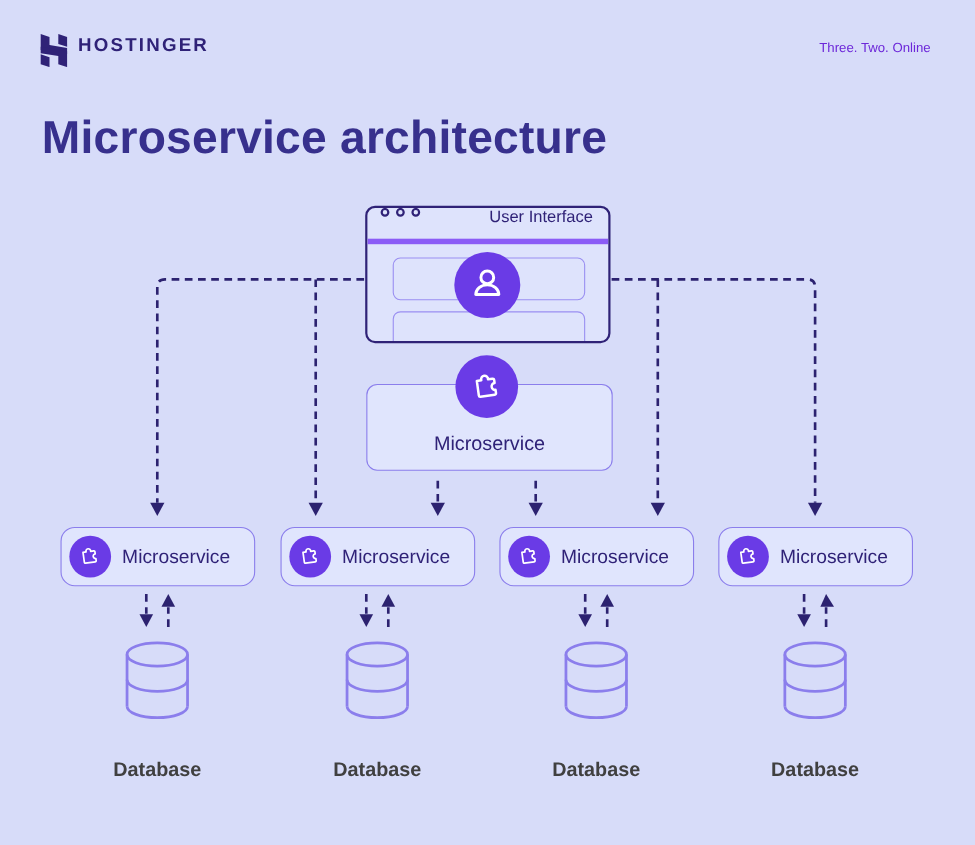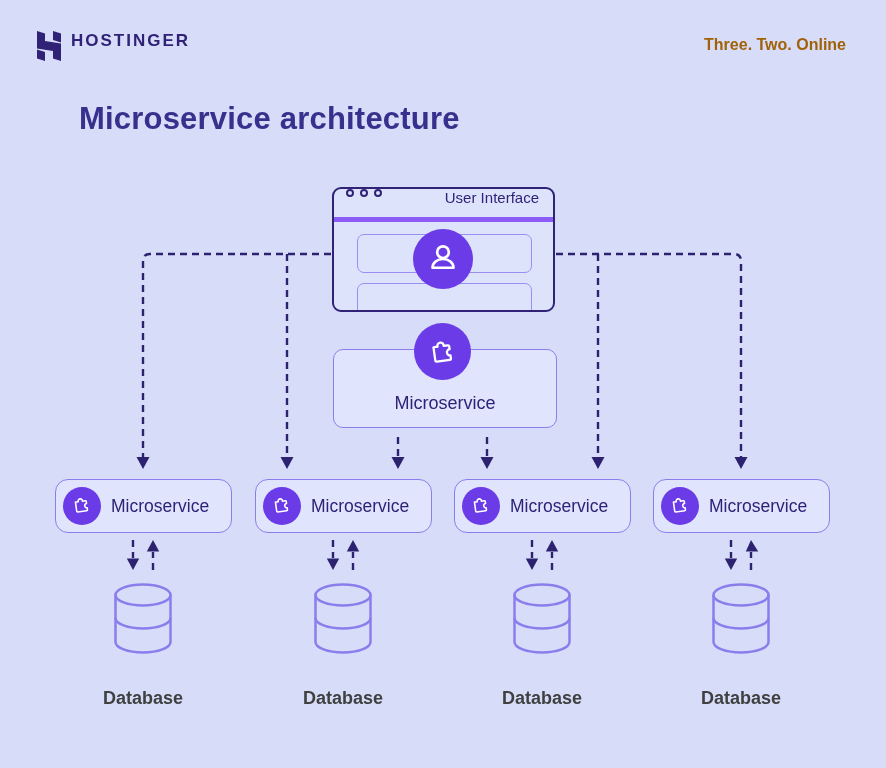--- a/index.html
+++ b/index.html
@@ -7,24 +7,24 @@
     width:886px;height:768px;position:relative;overflow:hidden;
     background:#d7dcf9;
     font-family:"Liberation Sans", sans-serif;
     color:#2f2277;
   }
   .abs{position:absolute;}
 
   
   .brand{left:36px;top:31px;display:flex;align-items:flex-start;gap:9px;}
   .brand-text{font-size:17px;font-weight:700;letter-spacing:2px;color:#2f2277;}
-  .tagline{top:36px;right:40px;font-size:16px;font-weight:700;color:#a16207;}
-
-  
-  .page-title{left:38px;top:101px;font-size:31px;font-weight:700;letter-spacing:.2px;color:#37308d;margin-left:41px;}
+  .tagline{top:36px;right:40px;font-size:12px;font-weight:400;color:#6d28d9;}
+
+  
+  .page-title{left:38px;top:101px;font-size:42px;font-weight:700;letter-spacing:.2px;color:#37308d;}
 
   
   .connectors{left:0;top:0;pointer-events:none;}
 
   
   .ui-window{
     left:332px;top:187px;width:223px;height:125px;box-sizing:border-box;
     background:#dee3fc;border:2px solid #2f2277;border-radius:9px;overflow:hidden;z-index:2;
   }
   .ui-titlebar{height:28px;border-bottom:5px solid #8b5cf6;display:flex;align-items:flex-start;padding:0 14px 0 12px;}

